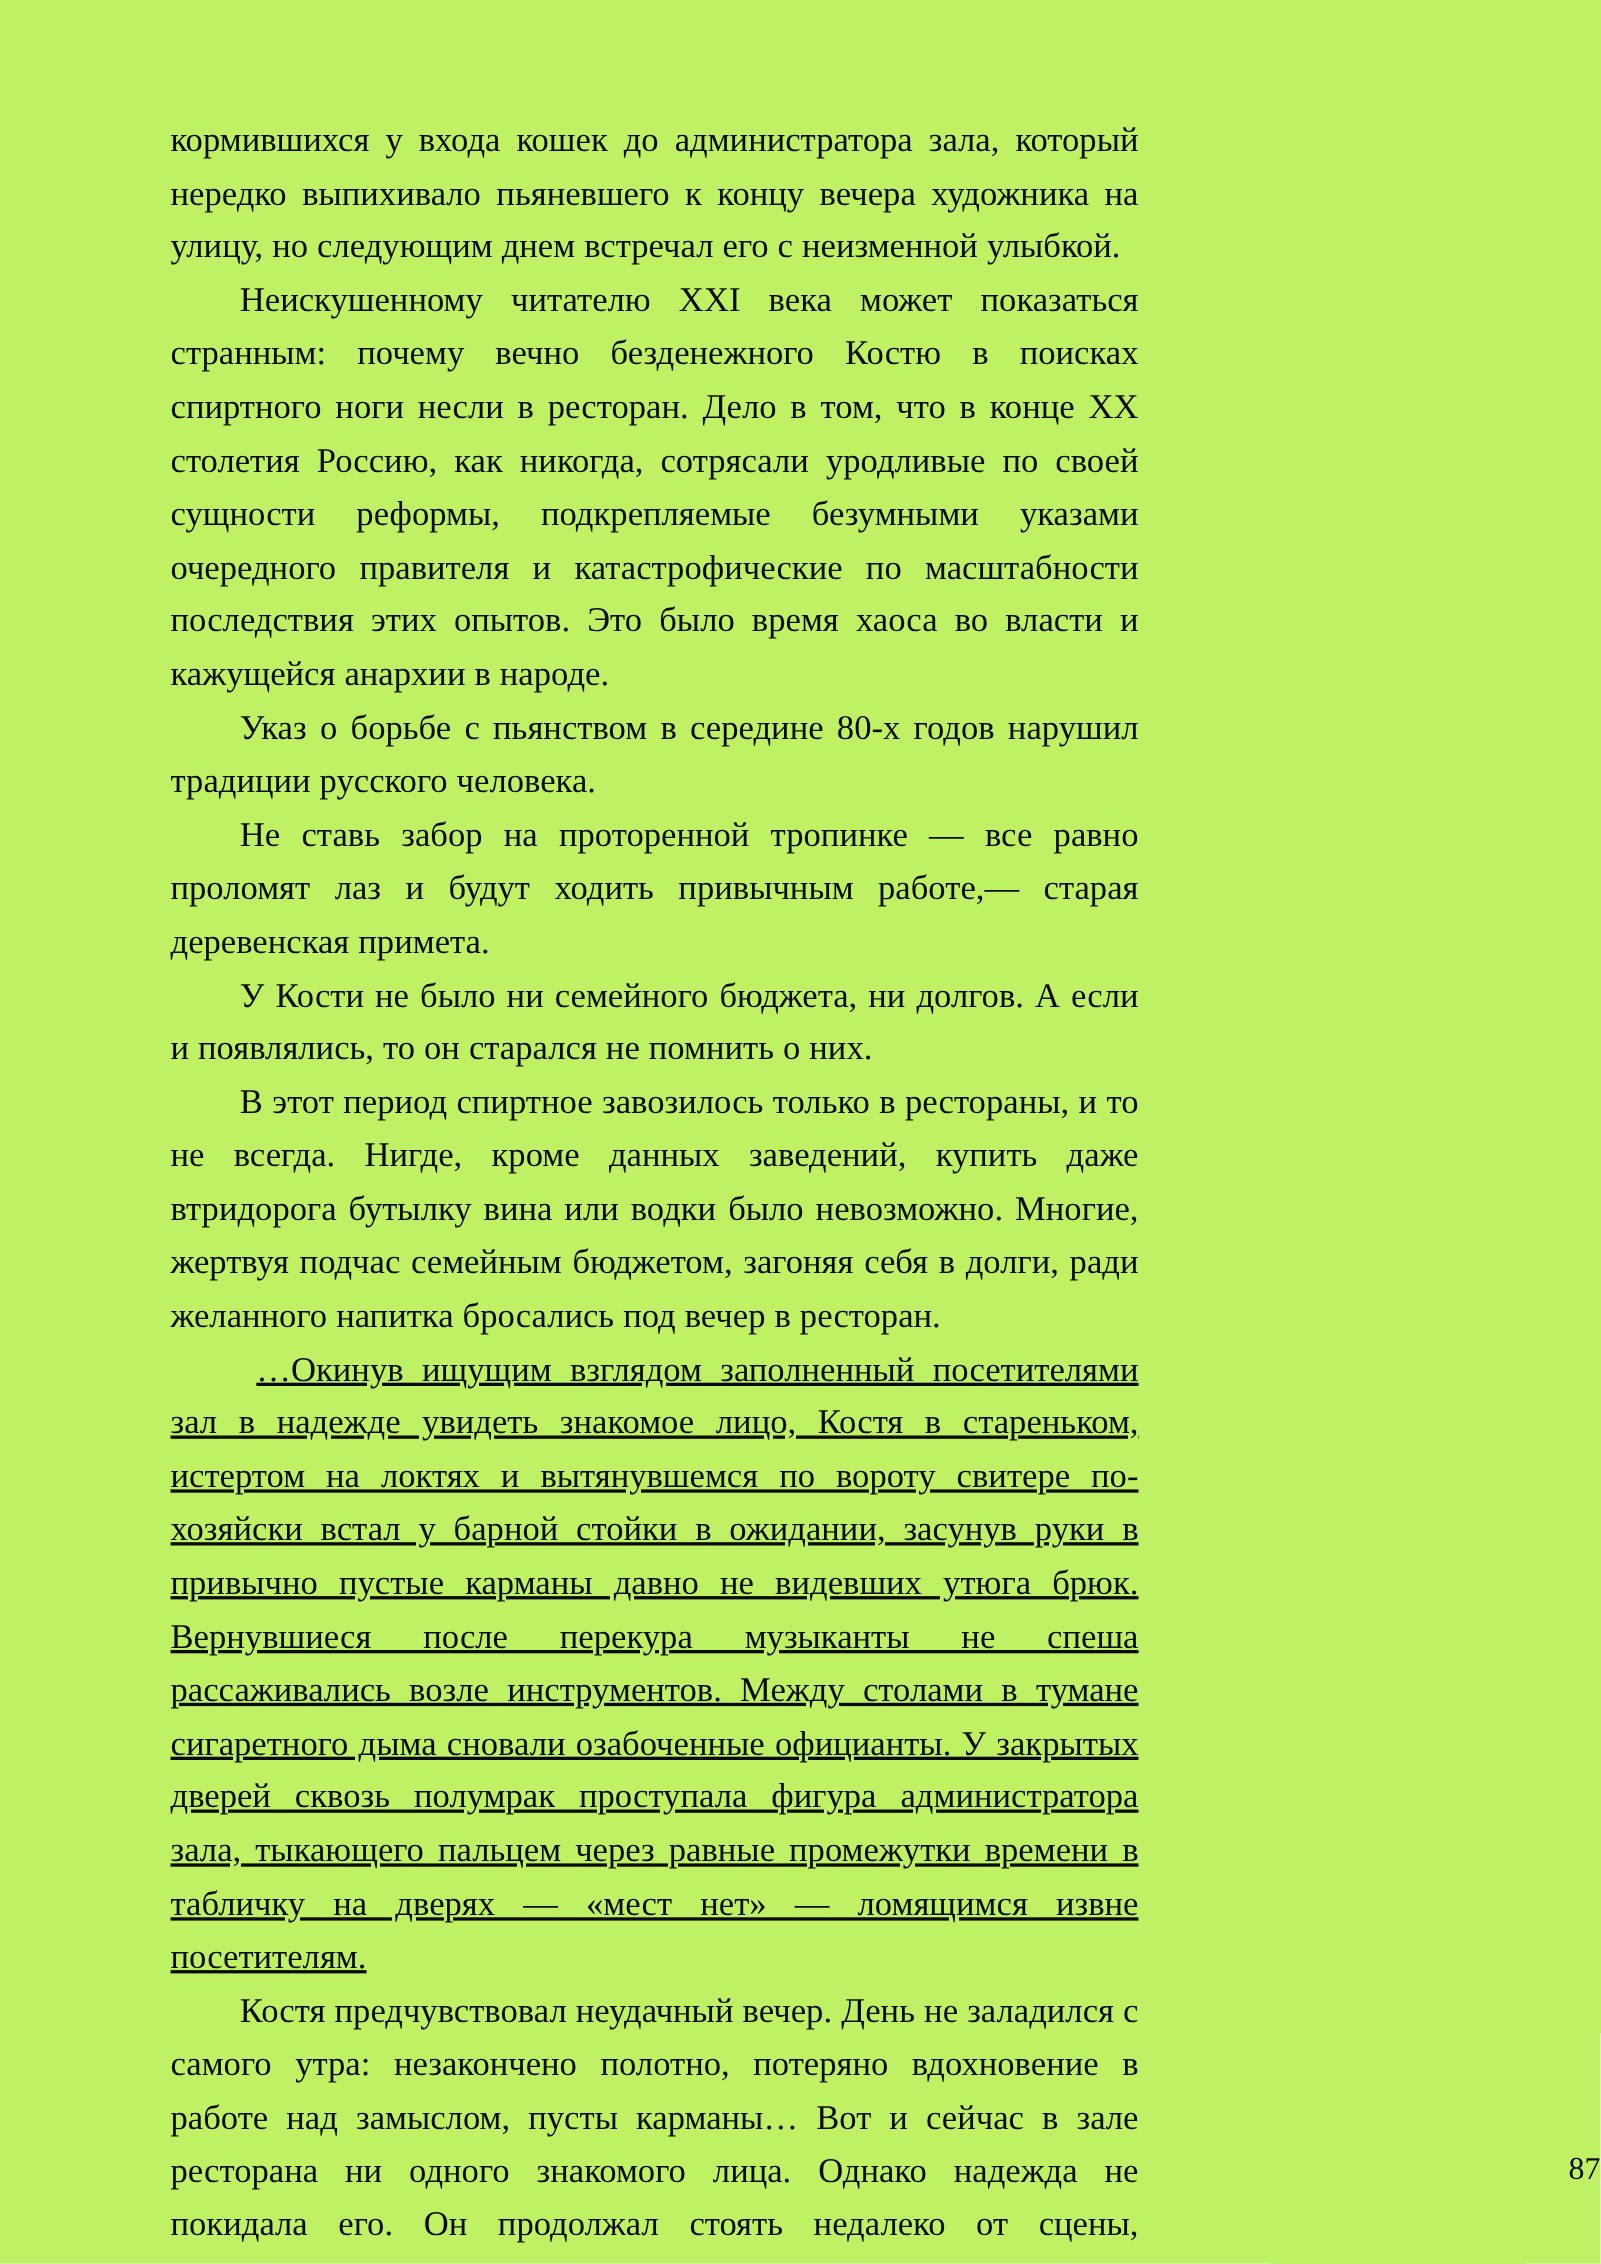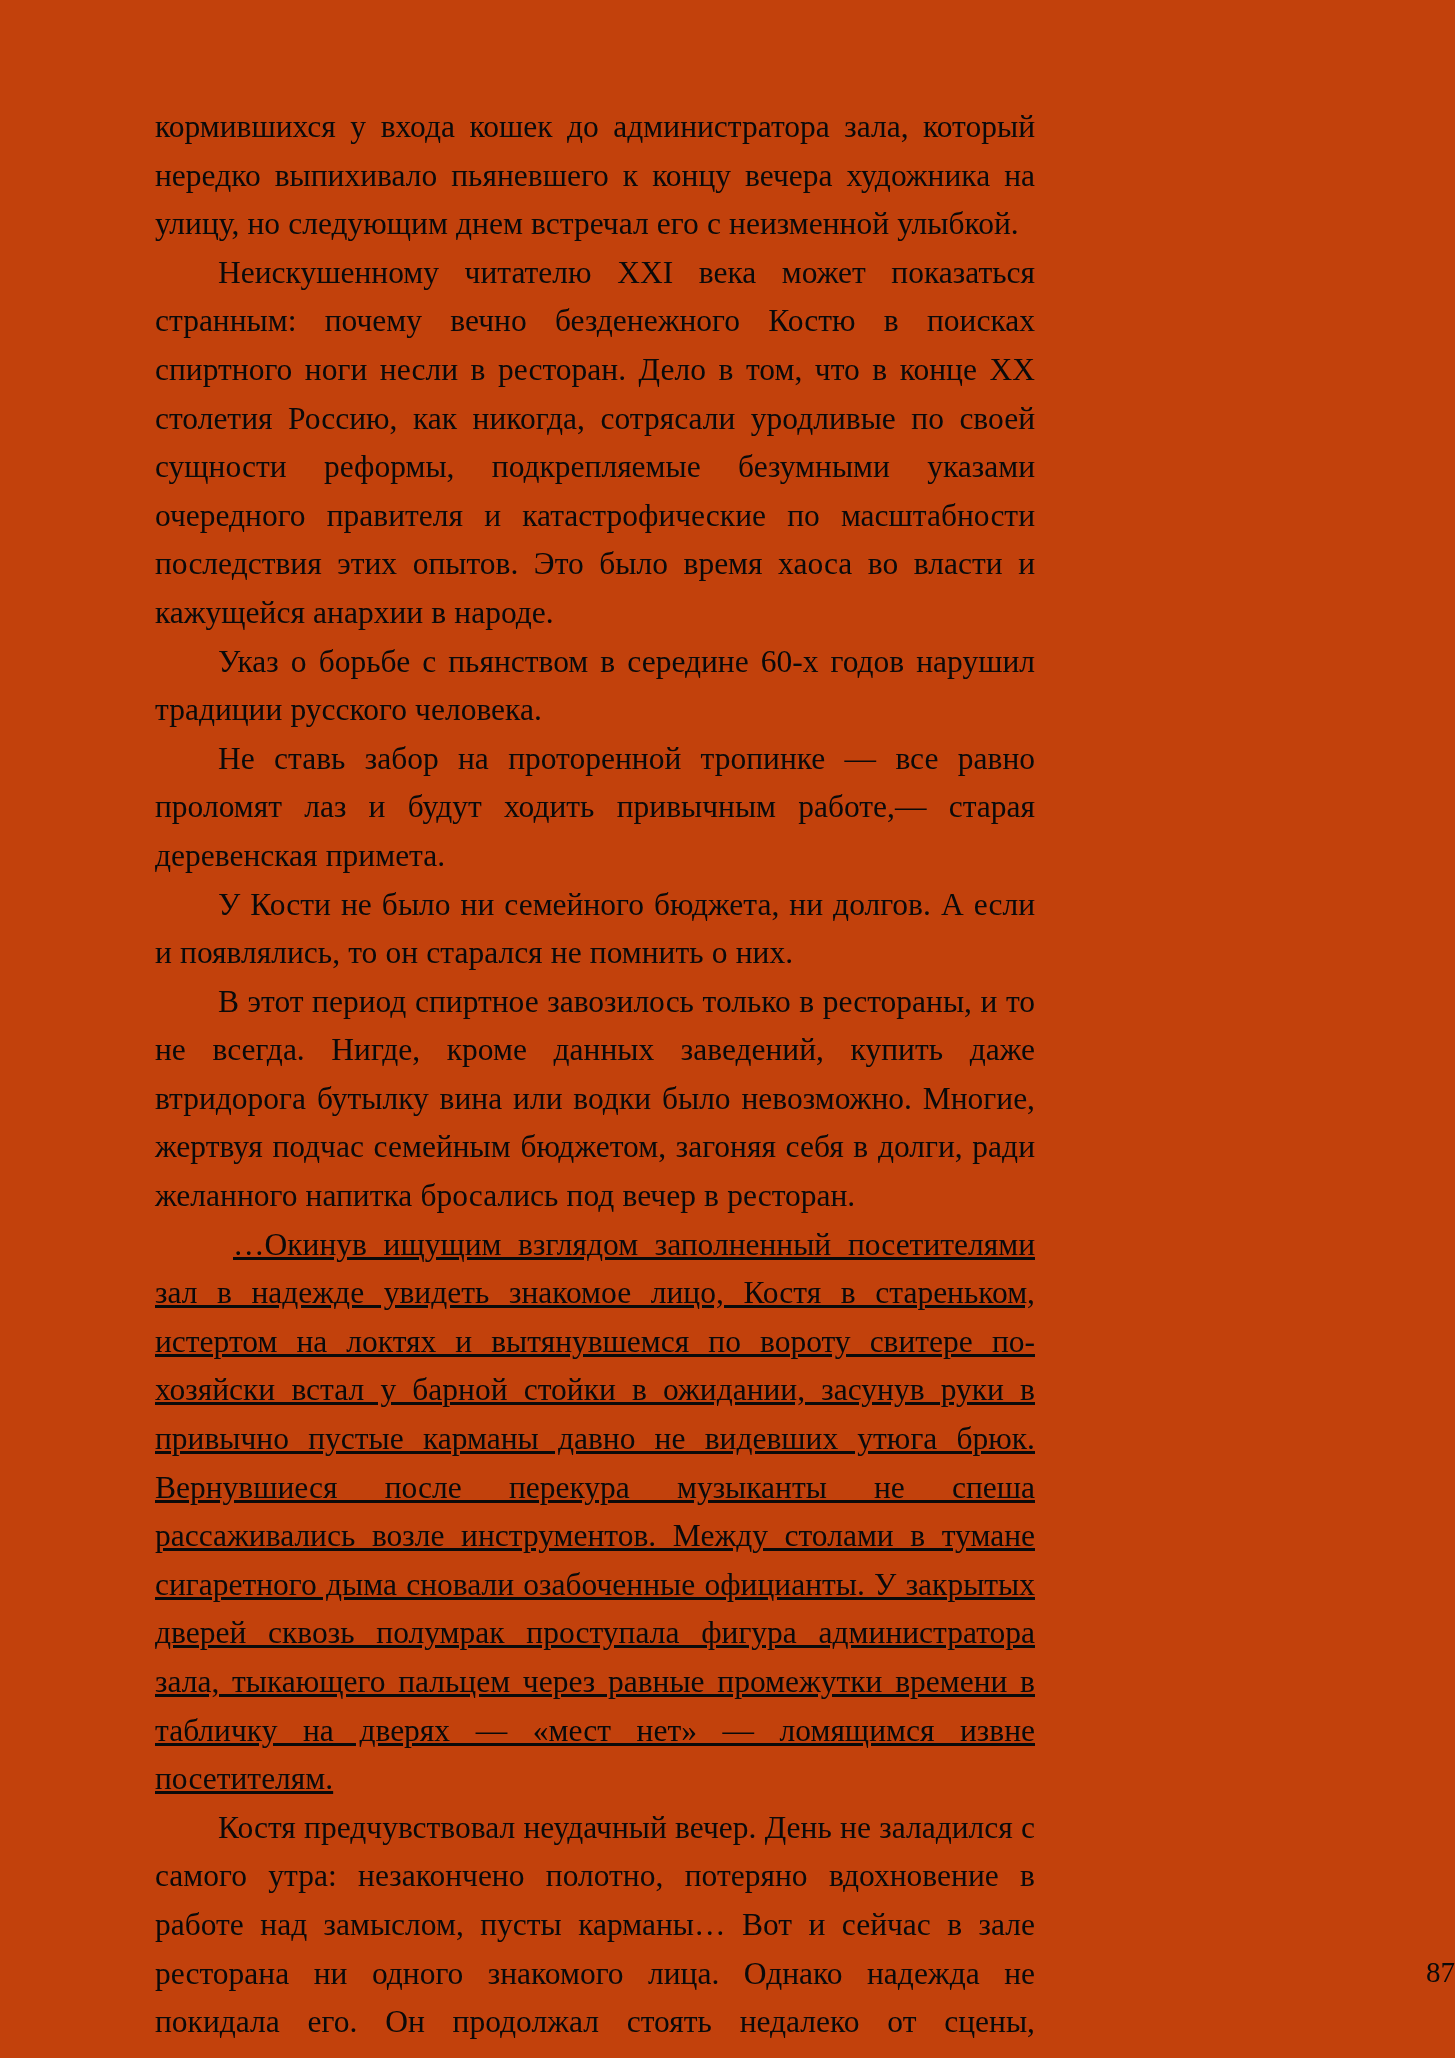--- a/index.html
+++ b/index.html
@@ -5,21 +5,21 @@
 <style>
   html, body {
     margin: 0;
     padding: 0;
     background: #ffffff;
   }
   .page {
     position: relative;
     width: 1455px;
     height: 2058px;
-    background: #c2410c;
+    background: #bef264;
     margin: 0 auto;
     overflow: hidden;
     box-sizing: border-box;
   }
   .text-column {
     position: absolute;
     left: 155px;
     top: 103px;
     width: 880px;
     color: #0a0a0a;
@@ -61,21 +61,21 @@
 <body>
 
 <div class="page">
 
   <div class="text-column">
 
     <p class="para no-indent">кормившихся у входа кошек до администратора зала, который нередко выпихивало пьяневшего к концу вечера художника на улицу, но следующим днем встречал его с неизменной улыбкой.</p>
 
     <p class="para">Неискушенному читателю XXI века может показаться странным: почему вечно безденежного Костю в поисках спиртного ноги несли в ресторан. Дело в том, что в конце XX столетия Россию, как никогда, сотрясали уродливые по своей сущности реформы, подкрепляемые безумными указами очередного правителя и катастрофические по масштабности последствия этих опытов. Это было время хаоса во власти и кажущейся анархии в народе.</p>
 
-    <p class="para">Указ о борьбе с пьянством в середине 60-х годов нарушил традиции русского человека.</p>
+    <p class="para">Указ о борьбе с пьянством в середине 80-х годов нарушил традиции русского человека.</p>
 
     <p class="para">Не ставь забор на проторенной тропинке — все равно проломят лаз и будут ходить привычным работе,— старая деревенская примета.</p>
 
     <p class="para">У Кости не было ни семейного бюджета, ни долгов. А если и появлялись, то он старался не помнить о них.</p>
 
     <p class="para">В этот период спиртное завозилось только в рестораны, и то не всегда. Нигде, кроме данных заведений, купить даже втридорога бутылку вина или водки было невозможно. Многие, жертвуя подчас семейным бюджетом, загоняя себя в долги, ради желанного напитка бросались под вечер в ресторан.</p>
 
     <p class="para wide-indent">…Окинув ищущим взглядом заполненный посетителями зал в надежде увидеть знакомое лицо, Костя в стареньком, истертом на локтях и вытянувшемся по вороту свитере по-хозяйски встал у барной стойки в ожидании, засунув руки в привычно пустые карманы давно не видевших утюга брюк. Вернувшиеся после перекура музыканты не спеша рассаживались возле инструментов. Между столами в тумане сигаретного дыма сновали озабоченные официанты. У закрытых дверей сквозь полумрак проступала фигура администратора зала, тыкающего пальцем через равные промежутки времени в табличку на дверях — «мест нет» — ломящимся извне посетителям.</p>
 
     <p class="para">Костя предчувствовал неудачный вечер. День не заладился с самого утра: незакончено полотно, потеряно вдохновение в работе над замыслом, пусты карманы… Вот и сейчас в зале ресторана ни одного знакомого лица. Однако надежда не покидала его. Он продолжал стоять недалеко от сцены, переминаясь с ноги на ногу.</p>

